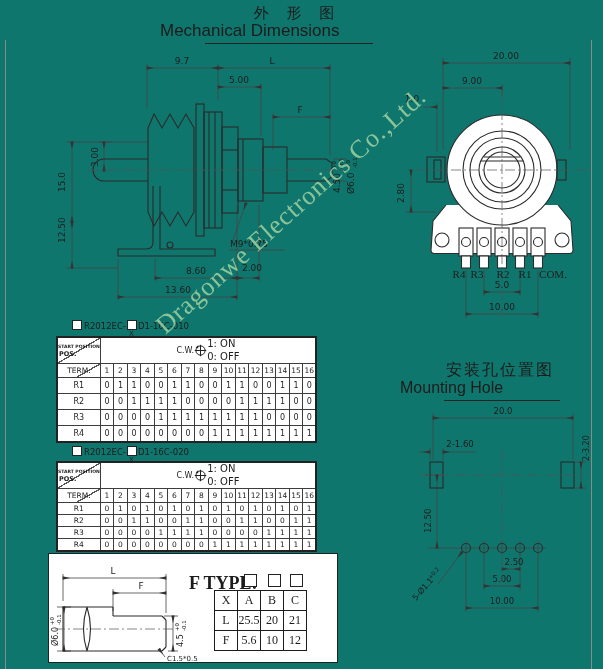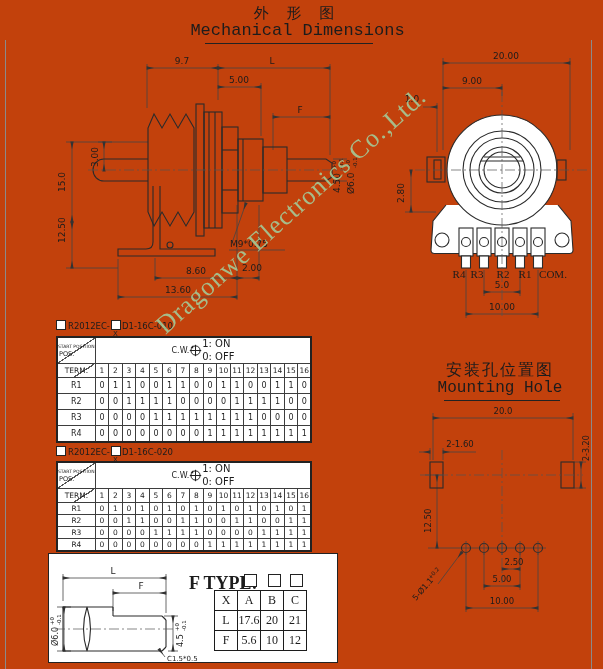--- a/index.html
+++ b/index.html
@@ -1,51 +1,51 @@
 <!DOCTYPE html>
 <html><head>
 <meta charset="utf-8">
 <style>
   html,body{margin:0;padding:0;background:#e8e8e8;}
-  #page{position:relative;width:603px;height:669px;background:#c2410c;overflow:hidden;
+  #page{position:relative;width:603px;height:669px;background:#0f766e;overflow:hidden;
         font-family:"DejaVu Sans",sans-serif;color:#1c1c1c;}
   .abs{position:absolute;}
   
   .vline{position:absolute;width:0;border-left:1px solid #8a8a8a;}
   
   .title-cn{font-family:"Liberation Serif",serif;font-size:15px;letter-spacing:7px;text-align:center;white-space:nowrap;}
-  .title-en{font-family:Liberation Mono, monospace;font-size:17px;text-align:center;white-space:nowrap;}
+  .title-en{font-family:Liberation Sans, sans-serif;font-size:17px;white-space:nowrap;}
   .title-en.small{font-size:16px;}
   .rule{position:absolute;border-top:1.5px solid #222;height:0;}
   
   #watermark{position:absolute;left:150px;top:318px;transform:rotate(-42deg);transform-origin:0 0;
              font-family:"Liberation Serif",serif;font-size:26px;letter-spacing:1px;
              color:#a2d2a0;opacity:.85;white-space:nowrap;pointer-events:none;z-index:6;}
   svg{position:absolute;overflow:visible;}
   svg text{font-family:"DejaVu Sans",sans-serif;font-size:9px;fill:#1c1c1c;}
   svg text.t-sm{font-size:5.5px;}
   svg text.t-serif{font-family:"Liberation Serif",serif;font-size:11px;}
   .outline{stroke:#2b2b2b;stroke-width:1.1;fill:none;}
   .thin{stroke:#444;stroke-width:.8;fill:none;}
   .dim{stroke:#444;stroke-width:.8;fill:none;}
   .cline{stroke:#555;stroke-width:.7;fill:none;stroke-dasharray:10 3 2 3;}
   .hatch{fill:#fff;}
   
-  .tbl-title{position:absolute;font-size:8.5px;white-space:nowrap;height:12px;}
+  .tbl-title{position:absolute;font-size:8.5px;white-space:nowrap;height:12px;margin-left:16px;}
   .cbx{display:inline-block;width:8px;height:8px;border:1px solid #222;vertical-align:-1px;margin-right:2px;background:#fff;}
   .cbx-inline{position:relative;margin:0 1px;}
   .xmark{position:absolute;top:9px;left:1px;font-size:7px;color:#222;}
   table.truth{position:absolute;border-collapse:collapse;table-layout:fixed;background:#fff;
               border:2px solid #222;}
   table.truth td{border:1px solid #3d3d3d;padding:0;text-align:center;font-size:8px;overflow:hidden;white-space:nowrap;}
   table.truth col.c0{width:36px;} table.truth col.cn{width:13.5px;}
   table.truth tr.hdr td{height:24px;}
   table.truth tr.trm td{height:13px;font-size:7.5px;text-align:center;}
   #t1 tr.dat td{height:15px;} #t2 tr.dat td{height:11px;font-size:7.5px;}
-  td.corner{background-image:linear-gradient(to bottom right,transparent 48.5%,#555 48.5%,#555 51.5%,transparent 51.5%);}
+  td.corner{background-image:linear-gradient(to bottom right,transparent 48.5%,#555 48.5%,#555 51.5%,transparent 51.5%);font-weight:bold;}
   td.corner .start{display:block;font-size:4.5px;text-align:left;line-height:6px;}
   td.corner .pos{display:block;font-size:6.5px;text-align:left;padding-left:1px;line-height:8px;}
   td.termc{font-size:6.5px;text-align:left;padding-left:1px;
            background-image:linear-gradient(to bottom right,transparent 47%,#555 47%,#555 53%,transparent 53%);
            background-size:55% 100%;background-position:right;background-repeat:no-repeat;}
   td.cwcell{font-size:8px;}
   .cwwrap{display:flex;align-items:center;justify-content:center;gap:0;}
   .legend{font-size:10px;text-align:left;line-height:1.25;}
   td.rname{font-size:7px;text-align:left;padding-left:2px;}
   
@@ -573,21 +573,21 @@
     <table class="ftab">
       <tbody>
           <tr>
         <td>X</td>
         <td>A</td>
         <td>B</td>
         <td>C</td>
       </tr>
       <tr>
         <td>L</td>
-        <td>17.6</td>
+        <td>25.5</td>
         <td>20</td>
         <td>21</td>
       </tr>
       <tr>
         <td>F</td>
         <td>5.6</td>
         <td>10</td>
         <td>12</td>
       </tr>
     </tbody>

